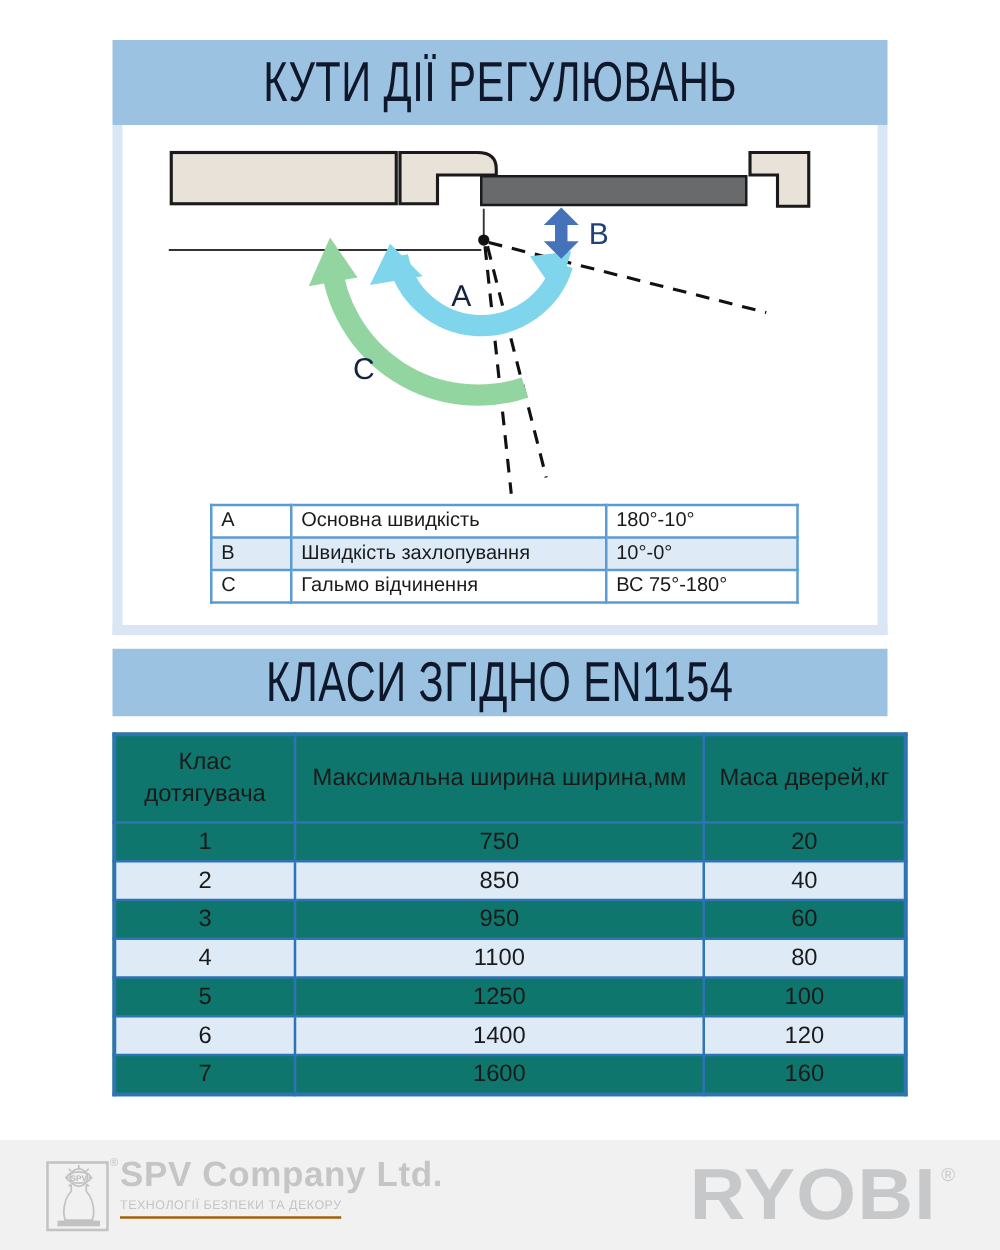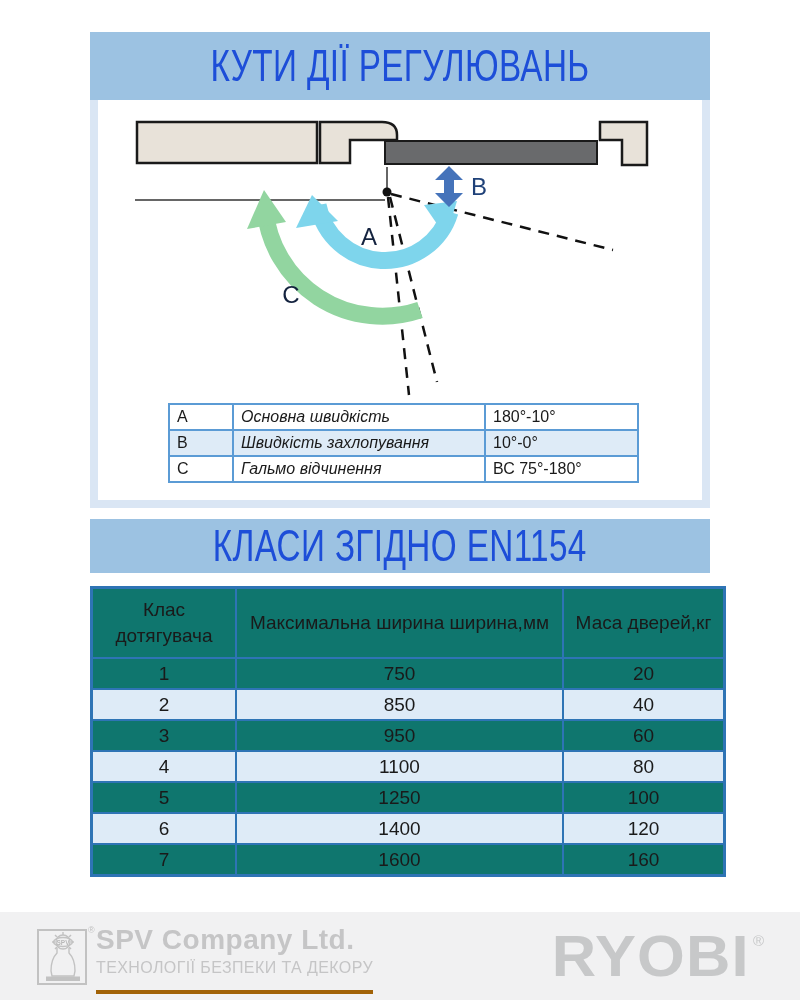--- a/index.html
+++ b/index.html
@@ -1,54 +1,54 @@
 <!DOCTYPE html>
 <html><head>
 <meta charset="utf-8">
 <style>
   html,body{margin:0;padding:0;}
   body{width:800px;height:1000px;background:#ffffff;font-family:"Liberation Sans",sans-serif;position:relative;overflow:hidden;}
   .page{position:absolute;inset:0;}
 
   
-  .panel-title{position:absolute;left:90px;width:620px;background:#9CC2E2;color:#1d4ed8;
+  .panel-title{position:absolute;left:90px;width:620px;background:#9CC2E2;color:#0f172a;
     display:flex;align-items:center;justify-content:center;}
   .panel-title .t{font-size:45px;font-weight:400;transform:scaleX(0.74);transform-origin:center;
     white-space:nowrap;letter-spacing:0.5px;}
   #title1{top:32px;height:68px;}
   #title2{top:519px;height:54px;}
 
   
   .panel-body{position:absolute;left:90px;top:100px;width:620px;height:408px;box-sizing:border-box;
     background:#ffffff;border:8px solid #DAE6F4;border-top:none;}
   .panel-body svg.diagram{position:absolute;left:0;top:0;}
 
   
   .mini-table{position:absolute;left:70px;top:303px;border-collapse:collapse;table-layout:fixed;
     font-size:16px;color:#1a1a1a;}
   .mini-table td{border:2px solid #5B9BD5;height:24px;padding:0 0 0 7px;vertical-align:middle;background:#fff;}
   .mini-table tr.shade td{background:#DEEBF7;}
-  .mt-c1{width:55px;}.mt-c2{width:243px;font-style:italic;}.mt-c3{width:144px;}
+  .mt-c1{width:55px;}.mt-c2{width:243px;}.mt-c3{width:144px;}
 
   
   .class-table{position:absolute;left:90px;top:586px;width:620px;border-collapse:collapse;table-layout:fixed;
     font-size:19px;color:#1a1a1a;background:#0f766e;border:3px solid #2E74B5;}
   .class-table th,.class-table td{border:2px solid #2E74B5;text-align:center;vertical-align:middle;font-weight:400;}
   .class-table th{height:66px;line-height:1.35;}
   .class-table td{height:27px;}
   .class-table tbody tr:nth-child(even) td{background:#DEEBF7;}
   .ct-c1{width:140px;}.ct-c2{width:323px;}.ct-c3{width:157px;}
 
   
   .footer{position:absolute;left:0;top:912px;width:800px;height:88px;background:#F1F1F2;}
   .spv-mark{position:absolute;left:37px;top:17px;width:46px;height:52px;border:2px solid #C2C2C2;background:#F1F1F2;}
   .spv-reg{position:absolute;left:88px;top:13px;font-size:9px;color:#C2C2C2;}
   .spv-name{position:absolute;left:96px;top:12px;font-size:28px;color:#C5C5C6;font-weight:700;letter-spacing:0.5px;}
-  .spv-tagline{position:absolute;left:96px;top:47px;font-size:16px;color:#C5C5C6;letter-spacing:0.4px;
-    padding-bottom:13px;border-bottom:4px solid #a16207;}
+  .spv-tagline{position:absolute;left:96px;top:47px;font-size:10px;color:#C5C5C6;letter-spacing:0.4px;
+    padding-bottom:3px;border-bottom:2px solid #a16207;}
   .ryobi{position:absolute;right:36px;top:20px;display:flex;color:#C7C8C9;}
   .ryobi .name{font-size:58px;font-weight:700;line-height:0.82;letter-spacing:1px;transform:scaleX(1.06);transform-origin:right bottom;}
   .ryobi .reg{font-size:15px;margin-left:3px;}
 </style>
 </head>
 <body>
 
 <div class="page">
 
   <div class="panel-title" id="title1">

